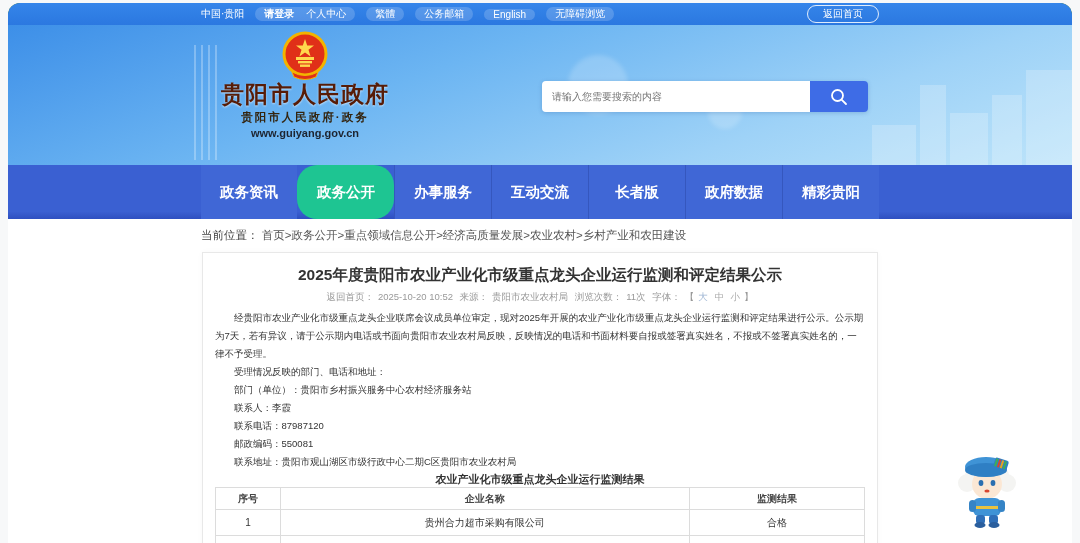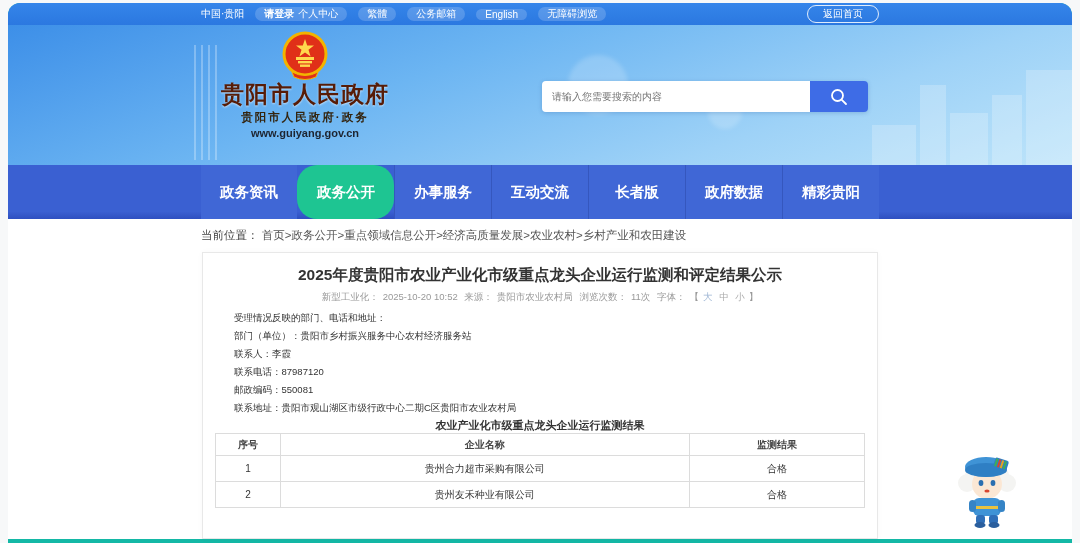--- a/index.html
+++ b/index.html
@@ -1,25 +1,25 @@
 <!DOCTYPE html>
 <html><head>
 <meta charset="utf-8">
 <style>
   * { box-sizing: border-box; }
   html,body { margin:0; padding:0; }
   body { background:#e9eaec; font-family:"Liberation Sans","DejaVu Sans",sans-serif; }
   .screen { position:relative; width:1080px; height:543px; background:#f7f8f9; overflow:hidden; }
-  .site { position:absolute; left:8px; right:8px; top:3px; bottom:0; background:#14b8a6; border-radius:12px 12px 0 0; overflow:hidden; }
+  .site { position:absolute; left:8px; right:8px; top:3px; bottom:0; background:#4d7c0f; border-radius:12px 12px 0 0; overflow:hidden; }
 
   
   .topbar { height:22px; background:linear-gradient(180deg,#3585ea,#2b78e0); }
   .topbar-inner { width:678px; margin:0 auto; height:100%; display:flex; align-items:center; gap:11px; color:#fff; font-size:10px; }
   .tb-item { color:#fff; cursor:pointer; white-space:nowrap; }
-  .tb-pill { background:rgba(255,255,255,0.18); border-radius:9px; padding:0 9px; display:flex; gap:4px; align-items:center; }
+  .tb-pill { background:rgba(255,255,255,0.18); border-radius:9px; padding:0 9px; display:flex; gap:12px; align-items:center; }
   .tb-bold { font-weight:bold; }
   .tb-home { margin-left:auto; border:1px solid rgba(255,255,255,0.85); border-radius:9px; padding:1px 15px; }
 
   
   .banner { position:relative; height:140px; overflow:hidden;
             background:linear-gradient(160deg,#3d8fe8 0%,#6cb5f2 38%,#9ed2f7 72%,#bde4fa 100%); }
   .bokeh { position:absolute; border-radius:50%; background:rgba(255,255,255,0.18); filter:blur(2px); }
   .stripes { position:absolute; left:186px; top:20px; width:26px; height:115px; opacity:.5;
              background:repeating-linear-gradient(90deg,rgba(255,255,255,0.55) 0 2px,transparent 2px 7px); }
   .skyline { position:absolute; bottom:0; background:rgba(255,255,255,0.22); }
@@ -146,27 +146,28 @@
     <div class="content">
       <div class="breadcrumb">
         <span class="bc-label">当前位置：</span>
         <span class="bc-path">首页&gt;政务公开&gt;重点领域信息公开&gt;经济高质量发展&gt;农业农村&gt;乡村产业和农田建设</span>
       </div>
 
       <div class="panel">
         <div class="article-title">2025年度贵阳市农业产业化市级重点龙头企业运行监测和评定结果公示</div>
 
         <div class="article-meta">
-          <span>新型工业化：</span><span>2025-10-20 10:52</span>
+          <span>返回首页：</span><span>2025-10-20 10:52</span>
           <span>来源：</span><span>贵阳市农业农村局</span>
           <span>浏览次数：</span><span>11次</span>
           <span>字体：</span><span>【</span><span class="fs-big">大</span> <span class="fs-mid">中</span> <span class="fs-small">小</span><span>】</span>
         </div>
 
         <div class="article-body">
+          <p>经贵阳市农业产业化市级重点龙头企业联席会议成员单位审定，现对2025年开展的农业产业化市级重点龙头企业运行监测和评定结果进行公示。公示期为7天，若有异议，请于公示期内电话或书面向贵阳市农业农村局反映，反映情况的电话和书面材料要自报或签署真实姓名，不报或不签署真实姓名的，一律不予受理。</p>
           <p>受理情况反映的部门、电话和地址：</p>
           <p>部门（单位）：贵阳市乡村振兴服务中心农村经济服务站</p>
           <p>联系人：李霞</p>
           <p>联系电话：87987120</p>
           <p>邮政编码：550081</p>
           <p>联系地址：贵阳市观山湖区市级行政中心二期C区贵阳市农业农村局</p>
         </div>
 
         <div class="table-caption">农业产业化市级重点龙头企业运行监测结果</div>
 

